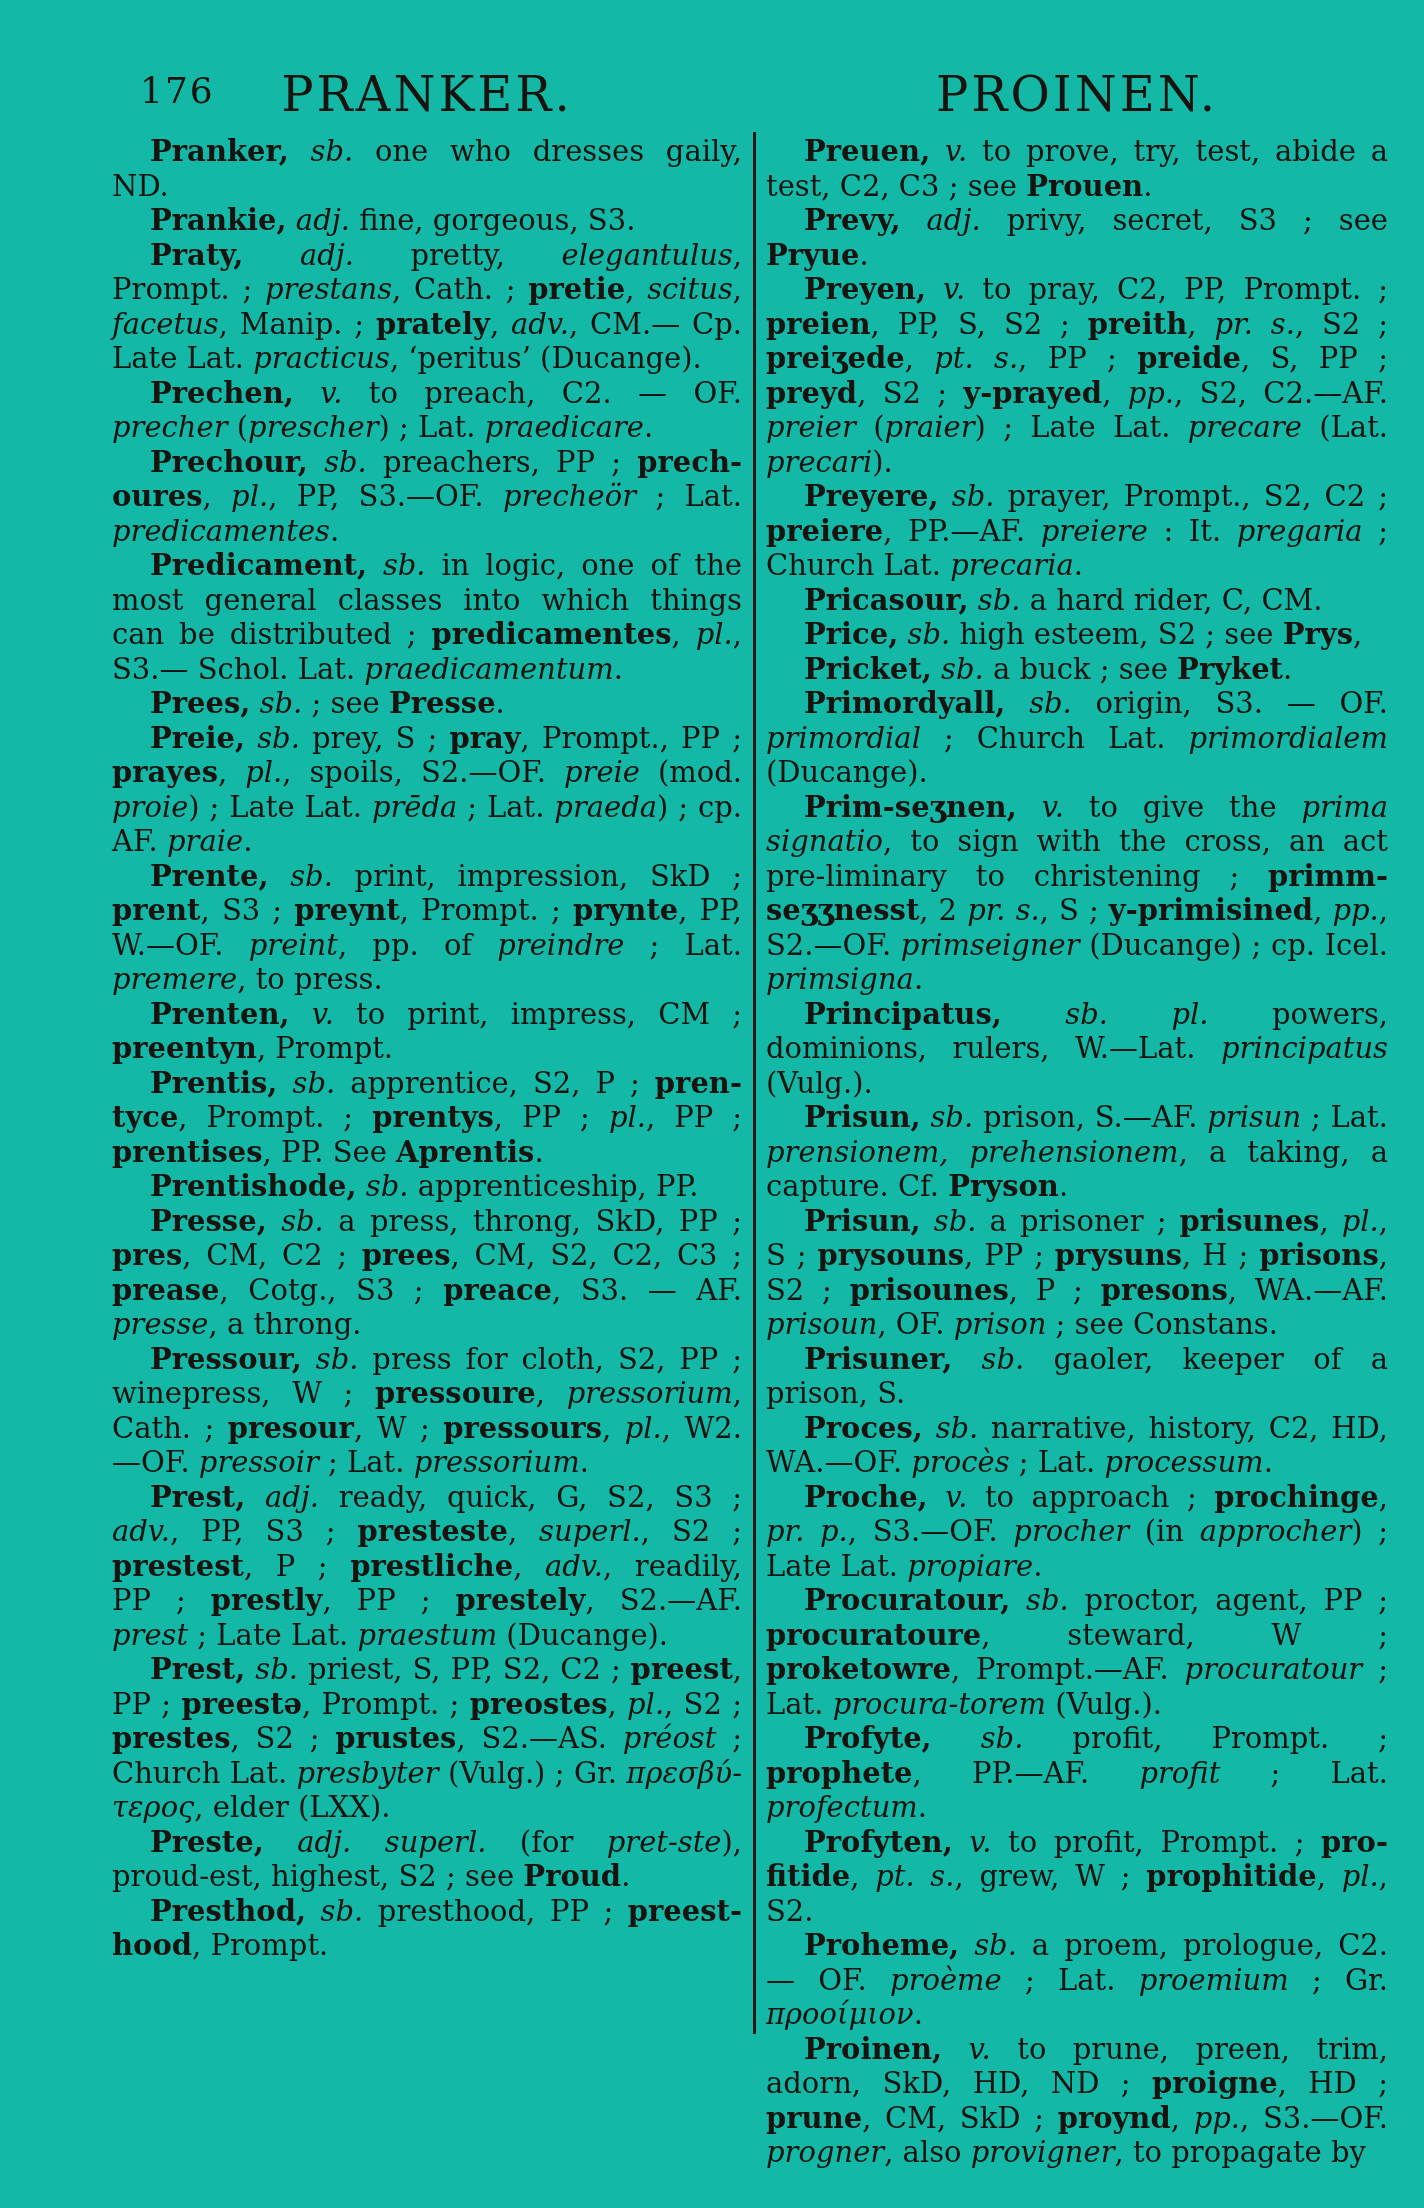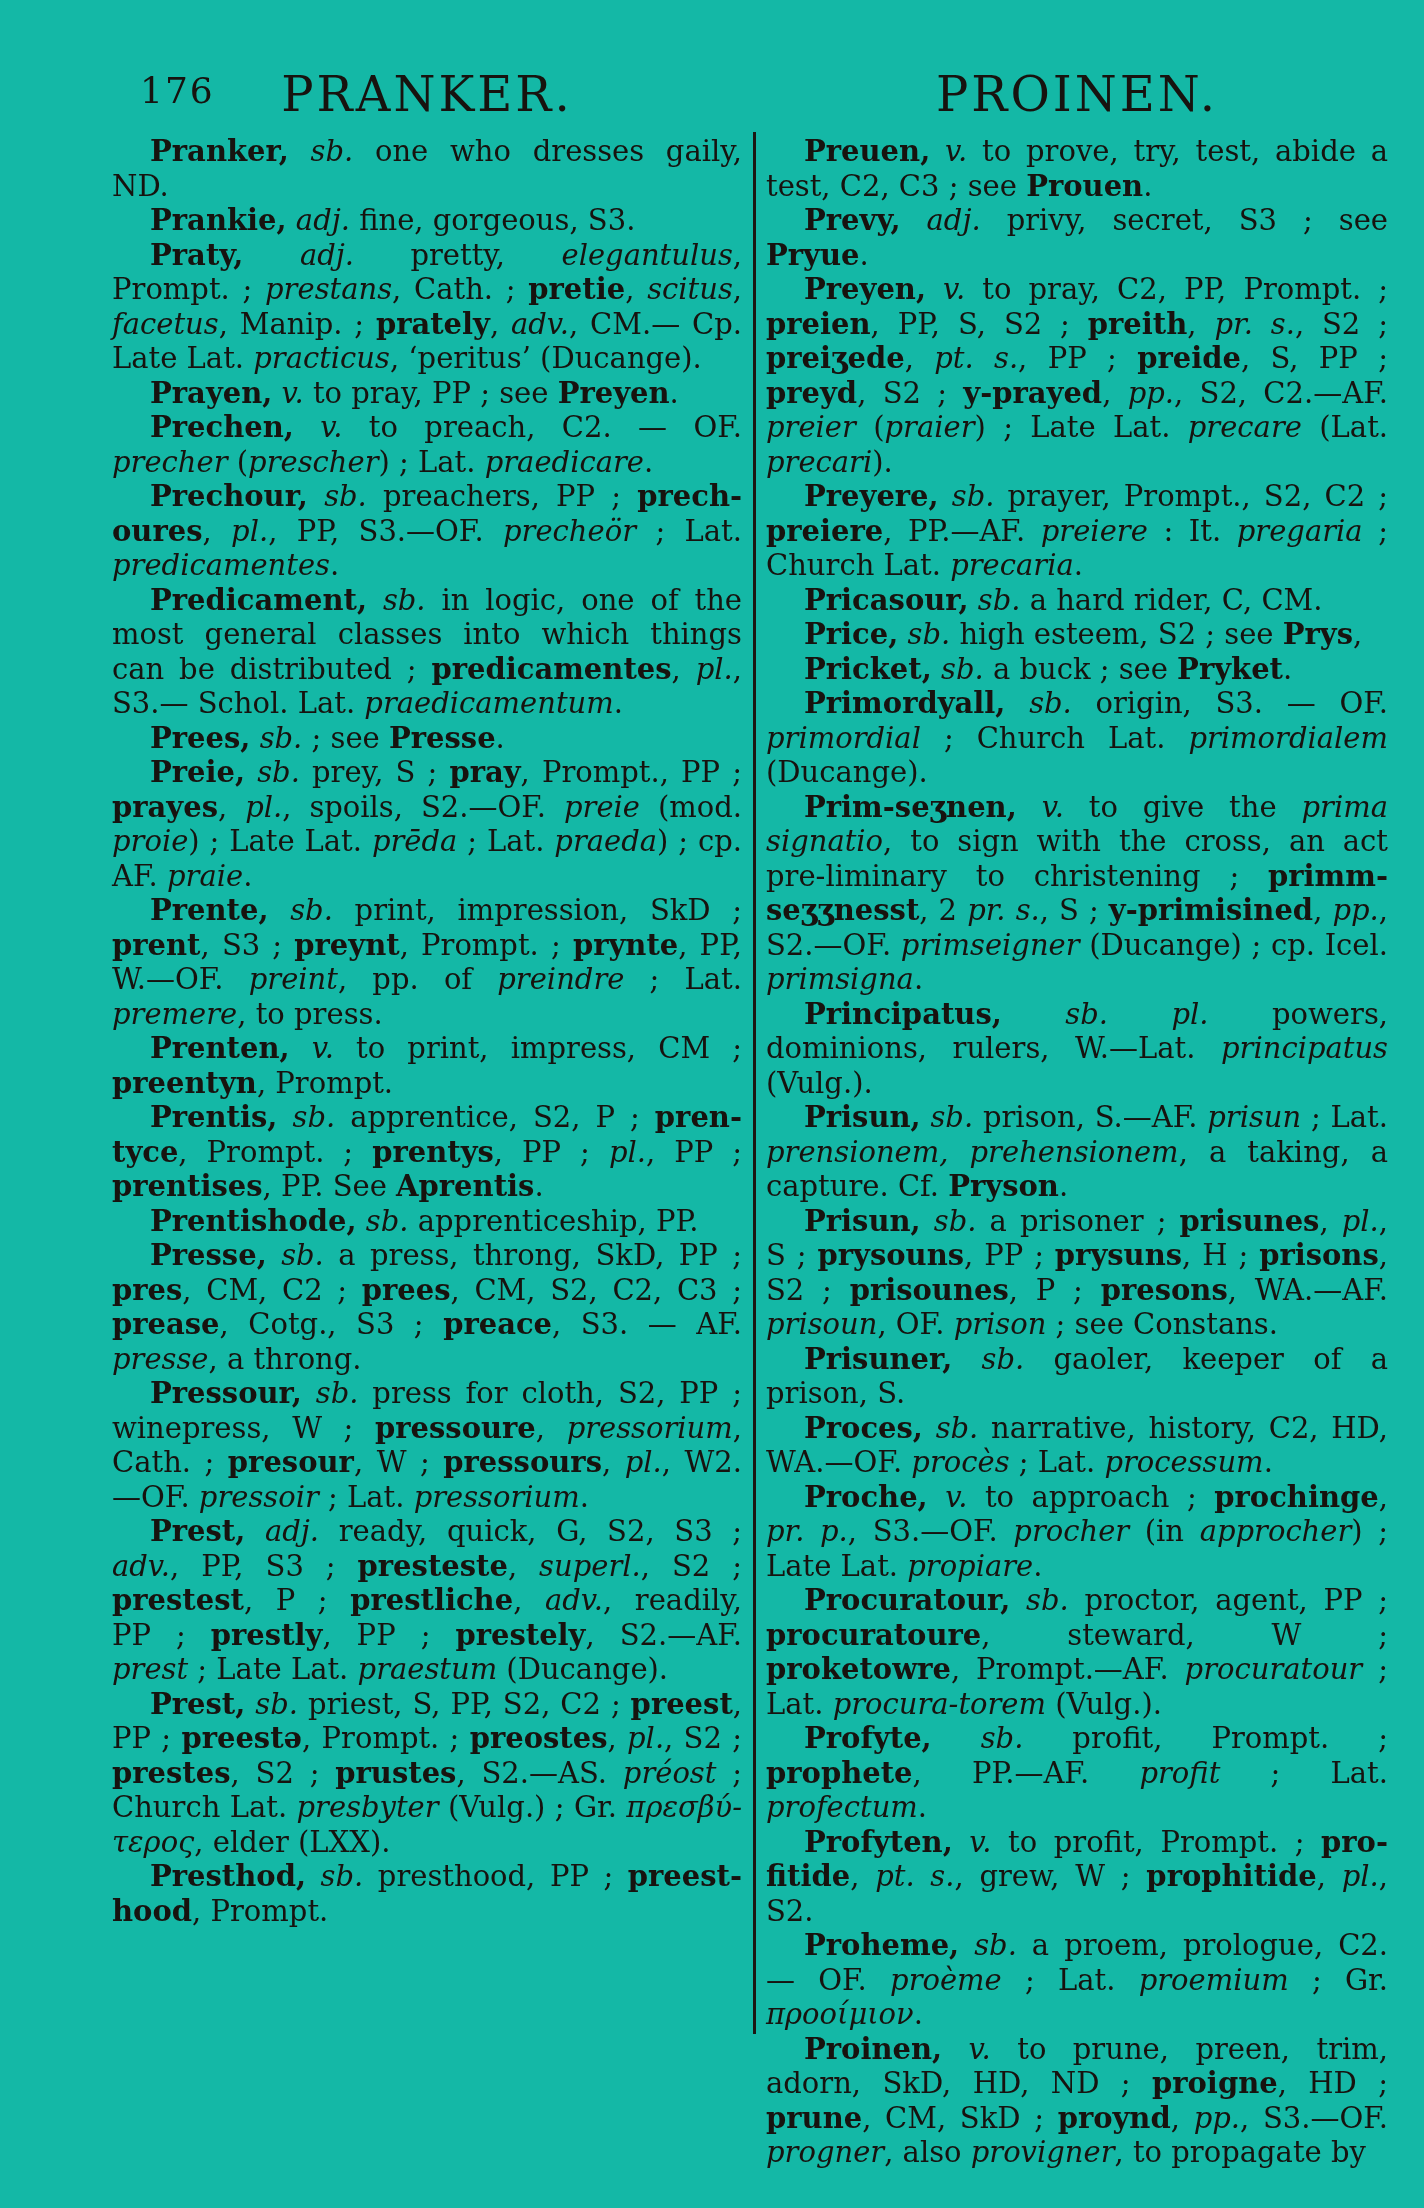--- a/index.html
+++ b/index.html
@@ -53,34 +53,34 @@
   <div class="running-header">
     <span class="pageno">176</span>
     <span class="rh rh-left">PRANKER.</span>
     <span class="rh rh-right">PROINEN.</span>
   </div>
   <div class="columns">
     <div class="col col-l">
         <p class="entry"><span class="b">Pranker,</span><span class="i"> sb.</span><span class="r"> one who dresses gaily, ND.</span></p>
         <p class="entry"><span class="b">Prankie,</span><span class="i"> adj.</span><span class="r"> fine, gorgeous, S3.</span></p>
         <p class="entry"><span class="b">Praty,</span><span class="i"> adj.</span><span class="r"> pretty, </span><span class="i">elegantulus</span><span class="r">, Prompt.&nbsp;; </span><span class="i">prestans</span><span class="r">, Cath.&nbsp;; </span><span class="b">pretie</span><span class="r">, </span><span class="i">scitus</span><span class="r">, </span><span class="i">facetus</span><span class="r">, Manip.&nbsp;; </span><span class="b">prately</span><span class="r">, </span><span class="i">adv.</span><span class="r">, CM.— Cp. Late Lat. </span><span class="i">practicus</span><span class="r">, ‘peritus’ (Ducange).</span></p>
-        <p class="entry"><span class="b">Prayen,</span><span class="i"> v.</span><span class="r"> to pray, PP&nbsp;; see </span><span class="b">Preyen</span><span class="r">.</span></p>
         <p class="entry"><span class="b">Prechen,</span><span class="i"> v.</span><span class="r"> to preach, C2. — OF. </span><span class="i">precher</span><span class="r"> (</span><span class="i">prescher</span><span class="r">)&nbsp;; Lat. </span><span class="i">praedicare</span><span class="r">.</span></p>
         <p class="entry"><span class="b">Prechour,</span><span class="i"> sb.</span><span class="r"> preachers, PP&nbsp;; </span><span class="b">prech-oures</span><span class="r">, </span><span class="i">pl.</span><span class="r">, PP, S3.—OF. </span><span class="i">precheör</span><span class="r">&nbsp;; Lat. </span><span class="i">predicamentes</span><span class="r">.</span></p>
         <p class="entry"><span class="b">Predicament,</span><span class="i"> sb.</span><span class="r"> in logic, one of the most general classes into which things can be distributed&nbsp;; </span><span class="b">predicamentes</span><span class="r">, </span><span class="i">pl.</span><span class="r">, S3.— Schol. Lat. </span><span class="i">praedicamentum</span><span class="r">.</span></p>
         <p class="entry"><span class="b">Prees,</span><span class="i"> sb.</span><span class="r">&nbsp;; see </span><span class="b">Presse</span><span class="r">.</span></p>
         <p class="entry"><span class="b">Preie,</span><span class="i"> sb.</span><span class="r"> prey, S&nbsp;; </span><span class="b">pray</span><span class="r">, Prompt., PP&nbsp;; </span><span class="b">prayes</span><span class="r">, </span><span class="i">pl.</span><span class="r">, spoils, S2.—OF. </span><span class="i">preie</span><span class="r"> (mod. </span><span class="i">proie</span><span class="r">)&nbsp;; Late Lat. </span><span class="i">prēda</span><span class="r">&nbsp;; Lat. </span><span class="i">praeda</span><span class="r">)&nbsp;; cp. AF. </span><span class="i">praie</span><span class="r">.</span></p>
         <p class="entry"><span class="b">Prente,</span><span class="i"> sb.</span><span class="r"> print, impression, SkD&nbsp;; </span><span class="b">prent</span><span class="r">, S3&nbsp;; </span><span class="b">preynt</span><span class="r">, Prompt.&nbsp;; </span><span class="b">prynte</span><span class="r">, PP, W.—OF. </span><span class="i">preint</span><span class="r">, pp. of </span><span class="i">preindre</span><span class="r">&nbsp;; Lat. </span><span class="i">premere</span><span class="r">, to press.</span></p>
         <p class="entry"><span class="b">Prenten,</span><span class="i"> v.</span><span class="r"> to print, impress, CM&nbsp;; </span><span class="b">preentyn</span><span class="r">, Prompt.</span></p>
         <p class="entry"><span class="b">Prentis,</span><span class="i"> sb.</span><span class="r"> apprentice, S2, P&nbsp;; </span><span class="b">pren-tyce</span><span class="r">, Prompt.&nbsp;; </span><span class="b">prentys</span><span class="r">, PP&nbsp;; </span><span class="i">pl.</span><span class="r">, PP&nbsp;; </span><span class="b">prentises</span><span class="r">, PP.  See </span><span class="b">Aprentis</span><span class="r">.</span></p>
         <p class="entry"><span class="b">Prentishode,</span><span class="i"> sb.</span><span class="r"> apprenticeship, PP.</span></p>
         <p class="entry"><span class="b">Presse,</span><span class="i"> sb.</span><span class="r"> a press, throng, SkD, PP&nbsp;; </span><span class="b">pres</span><span class="r">, CM, C2&nbsp;; </span><span class="b">prees</span><span class="r">, CM, S2, C2, C3&nbsp;; </span><span class="b">prease</span><span class="r">, Cotg., S3&nbsp;; </span><span class="b">preace</span><span class="r">, S3. — AF. </span><span class="i">presse</span><span class="r">, a throng.</span></p>
         <p class="entry"><span class="b">Pressour,</span><span class="i"> sb.</span><span class="r"> press for cloth, S2, PP&nbsp;; winepress, W&nbsp;; </span><span class="b">pressoure</span><span class="r">, </span><span class="i">pressorium</span><span class="r">, Cath.&nbsp;; </span><span class="b">presour</span><span class="r">, W&nbsp;; </span><span class="b">pressours</span><span class="r">, </span><span class="i">pl.</span><span class="r">, W2. —OF. </span><span class="i">pressoir</span><span class="r">&nbsp;; Lat. </span><span class="i">pressorium</span><span class="r">.</span></p>
         <p class="entry"><span class="b">Prest,</span><span class="i"> adj.</span><span class="r"> ready, quick, G, S2, S3&nbsp;; </span><span class="i">adv.</span><span class="r">, PP, S3&nbsp;; </span><span class="b">presteste</span><span class="r">, </span><span class="i">superl.</span><span class="r">, S2&nbsp;; </span><span class="b">prestest</span><span class="r">, P&nbsp;; </span><span class="b">prestliche</span><span class="r">, </span><span class="i">adv.</span><span class="r">, readily, PP&nbsp;; </span><span class="b">prestly</span><span class="r">, PP&nbsp;; </span><span class="b">prestely</span><span class="r">, S2.—AF. </span><span class="i">prest</span><span class="r">&nbsp;; Late Lat. </span><span class="i">praestum</span><span class="r"> (Ducange).</span></p>
         <p class="entry"><span class="b">Prest,</span><span class="i"> sb.</span><span class="r"> priest, S, PP, S2, C2&nbsp;; </span><span class="b">preest</span><span class="r">, PP&nbsp;; </span><span class="b">preestə</span><span class="r">, Prompt.&nbsp;; </span><span class="b">preostes</span><span class="r">, </span><span class="i">pl.</span><span class="r">, S2&nbsp;; </span><span class="b">prestes</span><span class="r">, S2&nbsp;; </span><span class="b">prustes</span><span class="r">, S2.—AS. </span><span class="i">préost</span><span class="r">&nbsp;; Church Lat. </span><span class="i">presbyter</span><span class="r"> (Vulg.)&nbsp;; Gr. </span><span class="i">πρεσβύ-τερος</span><span class="r">, elder (LXX).</span></p>
+        <p class="entry"><span class="b">Preste,</span><span class="i"> adj. superl.</span><span class="r"> (for </span><span class="i">pret-ste</span><span class="r">), proud-est, highest, S2&nbsp;; see </span><span class="b">Proud</span><span class="r">.</span></p>
         <p class="entry"><span class="b">Presthod,</span><span class="i"> sb.</span><span class="r"> presthood, PP&nbsp;; </span><span class="b">preest-hood</span><span class="r">, Prompt.</span></p>
       </div>
     <div class="divider"></div>
     <div class="col col-r">
         <p class="entry"><span class="b">Preuen,</span><span class="i"> v.</span><span class="r"> to prove, try, test, abide a test, C2, C3&nbsp;; see </span><span class="b">Prouen</span><span class="r">.</span></p>
         <p class="entry"><span class="b">Prevy,</span><span class="i"> adj.</span><span class="r"> privy, secret, S3&nbsp;; see </span><span class="b">Pryue</span><span class="r">.</span></p>
         <p class="entry"><span class="b">Preyen,</span><span class="i"> v.</span><span class="r"> to pray, C2, PP, Prompt.&nbsp;; </span><span class="b">preien</span><span class="r">, PP, S, S2&nbsp;; </span><span class="b">preith</span><span class="r">, </span><span class="i">pr. s.</span><span class="r">, S2&nbsp;; </span><span class="b">preiʒede</span><span class="r">, </span><span class="i">pt. s.</span><span class="r">, PP&nbsp;; </span><span class="b">preide</span><span class="r">, S, PP&nbsp;; </span><span class="b">preyd</span><span class="r">, S2&nbsp;; </span><span class="b">y-prayed</span><span class="r">, </span><span class="i">pp.</span><span class="r">, S2, C2.—AF. </span><span class="i">preier</span><span class="r"> (</span><span class="i">praier</span><span class="r">)&nbsp;; Late Lat. </span><span class="i">precare</span><span class="r"> (Lat. </span><span class="i">precari</span><span class="r">).</span></p>
         <p class="entry"><span class="b">Preyere,</span><span class="i"> sb.</span><span class="r"> prayer, Prompt., S2, C2&nbsp;; </span><span class="b">preiere</span><span class="r">, PP.—AF. </span><span class="i">preiere</span><span class="r">&nbsp;: It. </span><span class="i">pregaria</span><span class="r">&nbsp;; Church Lat. </span><span class="i">precaria</span><span class="r">.</span></p>
         <p class="entry"><span class="b">Pricasour,</span><span class="i"> sb.</span><span class="r"> a hard rider, C, CM.</span></p>
         <p class="entry"><span class="b">Price,</span><span class="i"> sb.</span><span class="r"> high esteem, S2&nbsp;; see </span><span class="b">Prys</span><span class="r">,</span></p>

